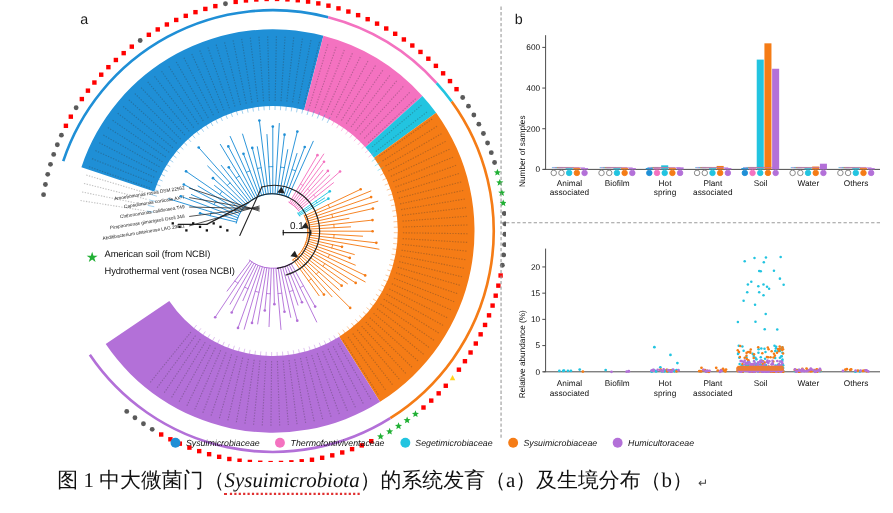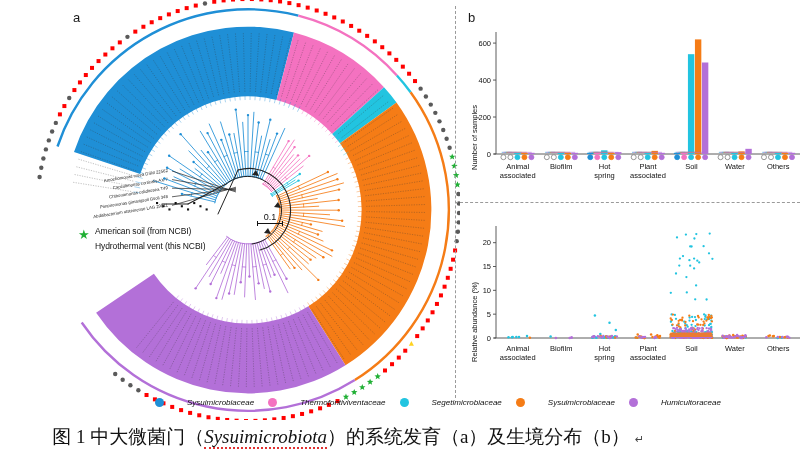--- a/index.html
+++ b/index.html
@@ -23,36 +23,36 @@
   .leg-row{display:flex;align-items:center;height:14px;margin-bottom:1px;}
   .leg-sym{width:12px;height:12px;margin-right:5px;position:relative;flex:0 0 12px;}
   .leg-sq{width:9px;height:9px;background:#ff0000;margin:1px 0 0 1px;}
   .leg-circ{width:7px;height:7px;border-radius:50%;background:#5a5a5a;margin:3px 0 0 2px;}
   .leg-tri{
     width:0;height:0;border-left:5px solid transparent;border-right:5px solid transparent;
     border-bottom:9px solid #ffd21f;margin:2px 0 0 1px;
   }
   .leg-txt{font-size:8.5px;color:#111;white-space:nowrap;letter-spacing:-0.1px;}
 
-  #scalebar{position:absolute;left:250px;top:200px;text-align:center;width:40px;margin-top:12px;}
+  #scalebar{position:absolute;left:250px;top:200px;text-align:center;width:40px;}
   #scalebar .sb-txt{font-size:9px;color:#111;}
   #scalebar .sb-line{height:1px;background:#111;width:26px;margin:1px auto 0;position:relative;}
   #scalebar .sb-line:before,#scalebar .sb-line:after{
     content:"";position:absolute;top:-2px;width:1px;height:5px;background:#111;
   }
   #scalebar .sb-line:before{left:0;}
   #scalebar .sb-line:after{right:0;}
 
   #family-legend{
     position:absolute;left:155px;top:392px;width:500px;height:20px;
     display:flex;align-items:center;gap:0px;
   }
   .fam{display:flex;align-items:center;margin-right:14px;}
   .fam-dot{width:9px;height:9px;border-radius:50%;margin-right:5px;flex:0 0 9px;}
-  .fam-txt{font-size:8px;font-style:italic;color:#111;white-space:nowrap;margin-left:18px;}
+  .fam-txt{font-size:8px;font-style:italic;color:#111;white-space:nowrap;}
 
   
   #panel-b{position:absolute;left:455px;top:6px;width:352px;height:392px;
            border-left:1px dashed #9a9a9a;}
   #pb-label{position:absolute;left:12px;top:4px;font-size:13px;color:#1a1a1a;}
   #mid-divider{position:absolute;left:455px;top:202px;width:345px;
                border-top:1px dashed #9a9a9a;}
 
   .chart{position:absolute;}
   .axis-title{
@@ -668,21 +668,21 @@
       <div class="sb-line"></div>
     </div>
 
     <div id="tree-legend">
       <div class="leg-row">
         <span class="leg-sym"><span style="color:#21b035;font-size:13px;line-height:12px;">★</span></span>
         <span class="leg-txt">American soil (from NCBI)</span>
       </div>
       <div class="leg-row">
         <span class="leg-sym"><span class="leg-circ"></span></span>
-        <span class="leg-txt">Hydrothermal vent (this NCBI)</span>
+        <span class="leg-txt">Hydrothermal vent (rosea NCBI)</span>
       </div>
     </div>
 
     <div id="family-legend">
         <div class="fam">
           <span class="fam-dot" style="background: rgb(31, 143, 214);"></span>
           <span class="fam-txt">Sysuimicrobiaceae</span>
         </div>
         <div class="fam">
           <span class="fam-dot" style="background: rgb(244, 114, 192);"></span>

